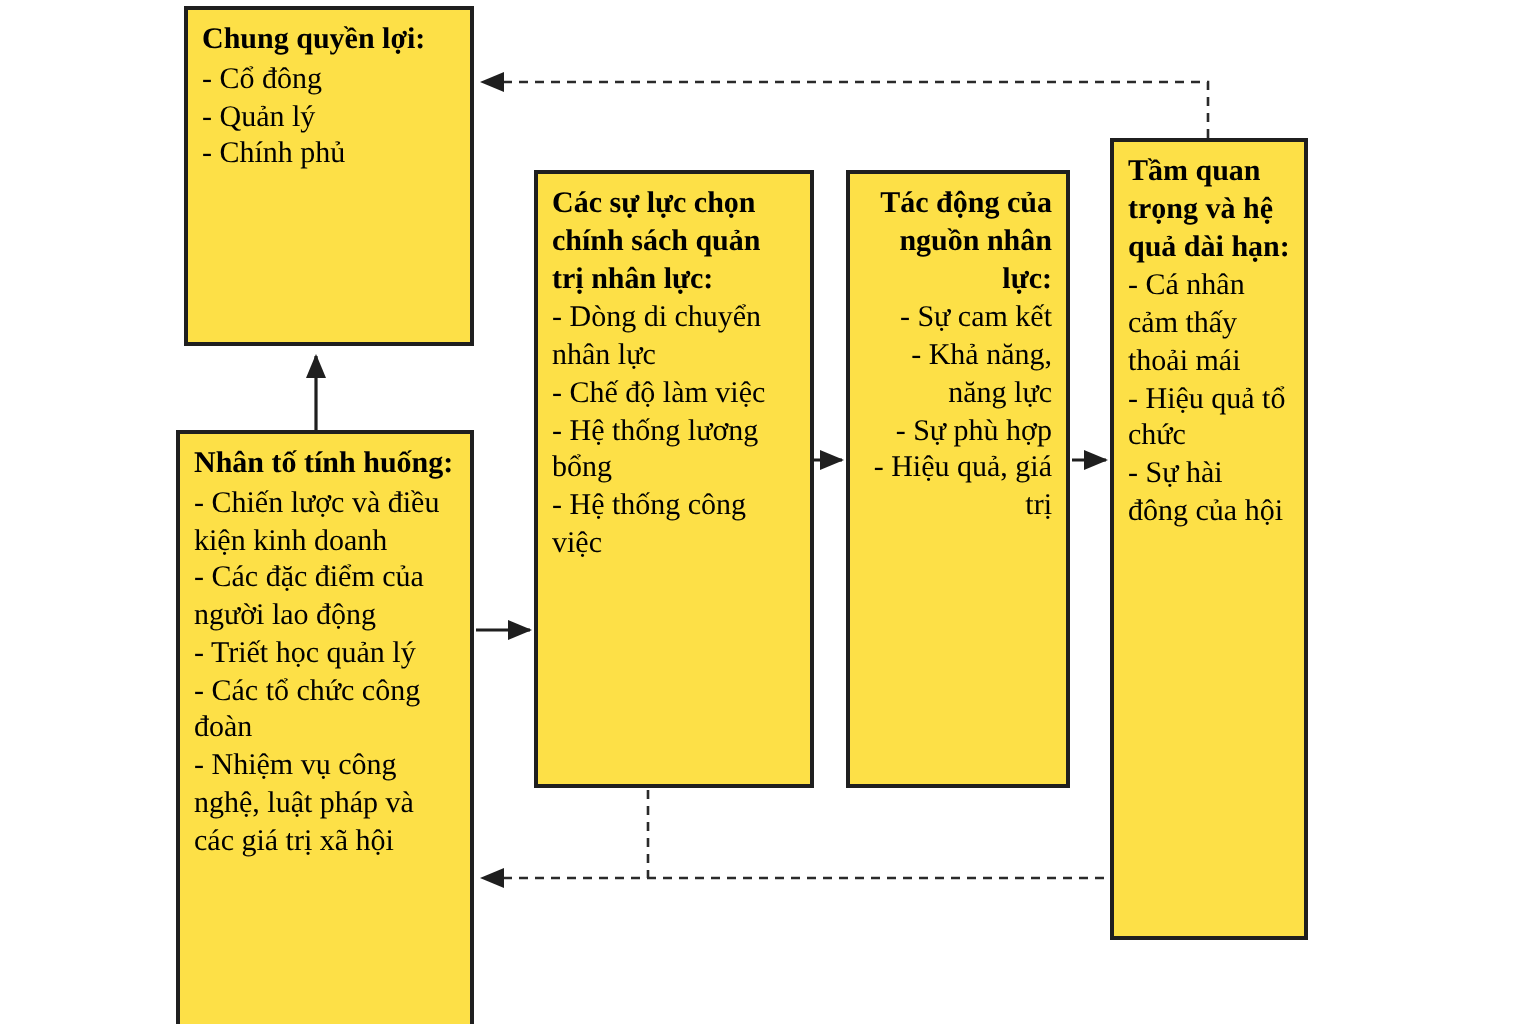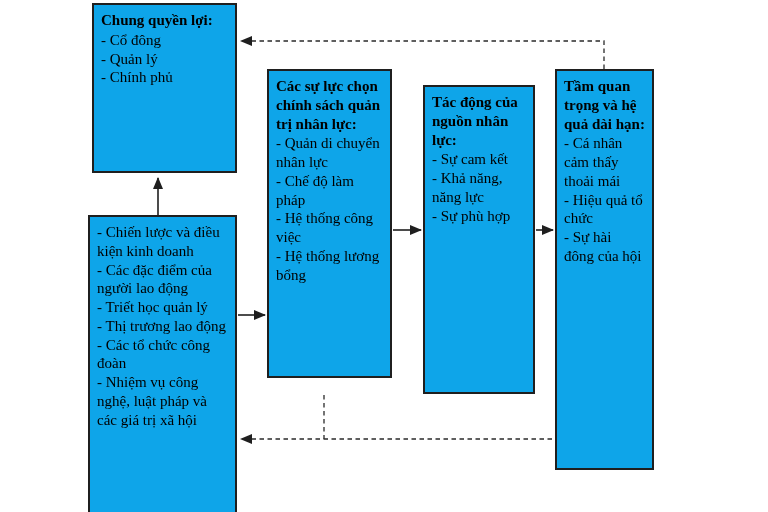--- a/index.html
+++ b/index.html
@@ -13,36 +13,36 @@
     height: 512px;
     overflow: hidden;
     background: #ffffff;
     font-family: "Liberation Serif", "DejaVu Serif", serif;
     color: #000000;
   }
   .dbox {
     position: absolute;
     box-sizing: border-box;
     border: 2px solid #1f1f1f;
-    background: #0ea5e9;
+    background: #fde047;
     font-size: 15px;
     line-height: 1.25;
     padding: 6px 7px;
   }
   .dbox .title {
     font-weight: bold;
     margin: 0 0 1px 0;
   }
   .dbox .item {
     margin: 0;
   }
   #box-stakeholders        { left: 92px;  top: 3px;   width: 145px; height: 170px; }
   #box-situational         { left: 88px;  top: 215px; width: 149px; height: 300px; }
-  #box-policy-choices      { left: 267px; top: 69px;  width: 125px; height: 309px; }
-  #box-hr-outcomes         { left: 423px; top: 85px;  width: 112px; height: 309px; }
+  #box-policy-choices      { left: 267px; top: 85px;  width: 140px; height: 309px; }
+  #box-hr-outcomes         { left: 423px; top: 85px;  width: 112px; height: 309px; text-align: right; }
   #box-long-term           { left: 555px; top: 69px;  width: 99px;  height: 401px; }
   #connector-layer {
     position: absolute;
     left: 0; top: 0;
     width: 768px; height: 512px;
     pointer-events: none;
   }
   #connector-layer .solid  { stroke: #1f1f1f; stroke-width: 1.6; fill: none; }
   #connector-layer .dashed { stroke: #2a2a2a; stroke-width: 1.3; fill: none; stroke-dasharray: 4.5 3.5; }
 </style>
@@ -76,46 +76,47 @@
   <div class="dbox" id="box-stakeholders">
     <div class="title">Chung quyền lợi:</div>
     <div>
         <div class="item">- Cổ đông</div>
         <div class="item">- Quản lý</div>
         <div class="item">- Chính phủ</div>
       </div>
   </div>
 
   <div class="dbox" id="box-situational">
+    <div class="title">Nhân tố tính huống:</div>
     <div>
         <div class="item">- Chiến lược và điều kiện kinh doanh</div>
         <div class="item">- Các đặc điểm của người lao động</div>
         <div class="item">- Triết học quản lý</div>
-        <div class="item">- Thị trương lao động</div>
         <div class="item">- Các tổ chức công đoàn</div>
         <div class="item">- Nhiệm vụ công nghệ, luật pháp và các giá trị xã hội</div>
       </div>
   </div>
 
   <div class="dbox" id="box-policy-choices">
     <div class="title">Các sự lực chọn chính sách quản trị nhân lực:</div>
     <div>
-        <div class="item">- Quản di chuyển nhân lực</div>
-        <div class="item">- Chế độ làm pháp</div>
+        <div class="item">- Dòng di chuyển nhân lực</div>
+        <div class="item">- Chế độ làm việc</div>
+        <div class="item">- Hệ thống lương bổng</div>
         <div class="item">- Hệ thống công việc</div>
-        <div class="item">- Hệ thống lương bổng</div>
       </div>
   </div>
 
   <div class="dbox" id="box-hr-outcomes">
     <div class="title">Tác động của nguồn nhân lực:</div>
     <div>
         <div class="item">- Sự cam kết</div>
         <div class="item">- Khả năng, năng lực</div>
         <div class="item">- Sự phù hợp</div>
+        <div class="item">- Hiệu quả, giá trị</div>
       </div>
   </div>
 
   <div class="dbox" id="box-long-term">
     <div class="title">Tầm quan trọng và hệ quả dài hạn:</div>
     <div>
         <div class="item">- Cá nhân cảm thấy thoải mái</div>
         <div class="item">- Hiệu quả tổ chức</div>
         <div class="item">- Sự hài đông của hội</div>
       </div>

